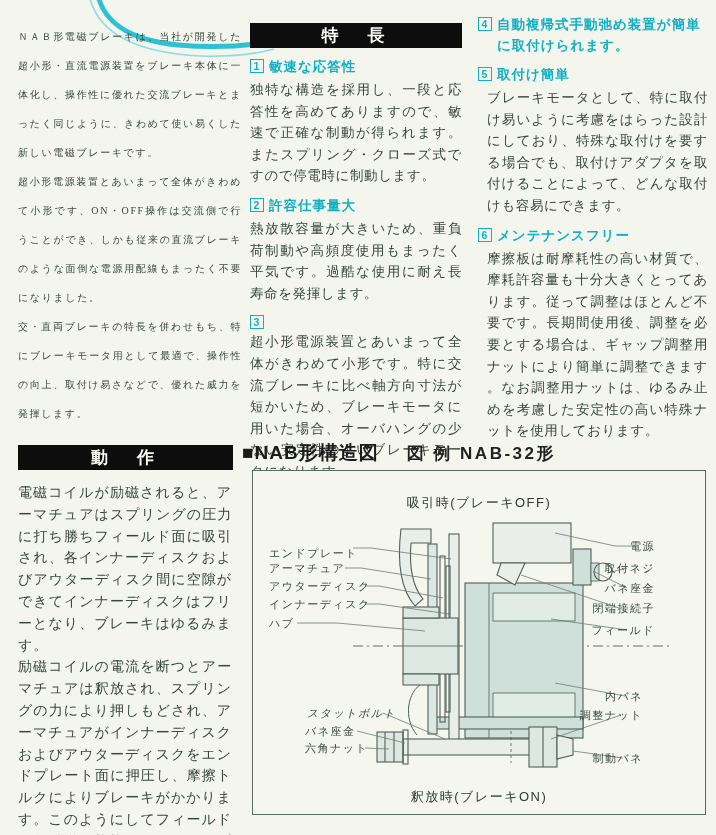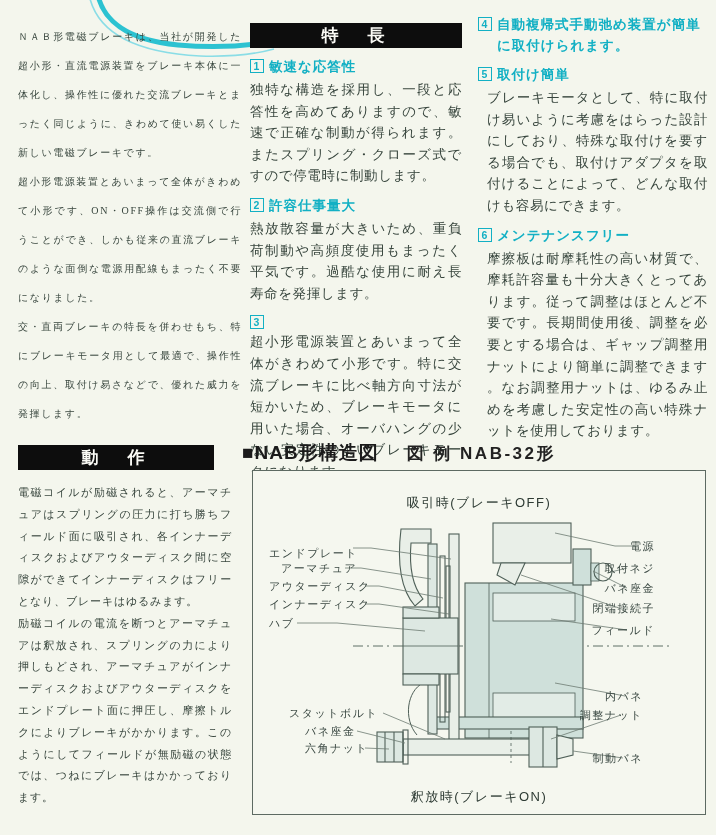--- a/index.html
+++ b/index.html
@@ -45,23 +45,23 @@
     border:1.5px solid #12b0c4; color:#12b0c4;
     font-size:10.5px; line-height:13px; text-align:center;
     font-weight:bold;
   }
   .feat-body { font-size:13.5px; line-height:21.6px; letter-spacing:0.6px; }
   .feat-body:empty { display:none; }
   .feat-col2 .feat-body { padding-left:9px; }
 
   
   .operation { position:absolute; left:18px; top:445px; width:214px; }
-  .operation .bar-header { width:196px; }
+  .operation .bar-header { width:215px; }
   .op-text { margin-top:12px; }
-  .op-text p { font-size:11px; line-height:21.8px; letter-spacing:0.8px; }
+  .op-text p { font-size:14px; line-height:21.8px; letter-spacing:0.8px; }
 
   
   .diagram-caption {
     position:absolute; left:242px; top:440px;
     font-family:"Liberation Sans", sans-serif;
     display:flex; align-items:baseline; gap:28px;
   }
   .diagram-caption .t1 { font-size:19px; font-weight:bold; letter-spacing:1px; color:#1b1b1b; }
   .diagram-caption .t2 { font-size:17px; font-weight:bold; letter-spacing:2.5px; color:#222; }
 
@@ -239,26 +239,26 @@
       <path d="M374,117 L340,100"></path>
       <path d="M366,137 L268,104"></path>
       <path d="M374,159 L298,148"></path>
       <path d="M372,225 L302,212"></path>
       <path d="M368,244 L298,268"></path>
       <path d="M370,287 L320,280"></path>
     </g>
   </svg>
 
   <div class="dlabel" style="left:16px; top:75px;">エンドプレート</div>
-  <div class="dlabel" style="left:16px; top:90px;margin-left:12px;">アーマチュア</div>
+  <div class="dlabel" style="left:16px; top:90px;">アーマチュア</div>
   <div class="dlabel" style="left:16px; top:108px;">アウターディスク</div>
   <div class="dlabel" style="left:16px; top:126px;">インナーディスク</div>
   <div class="dlabel" style="left:16px; top:145px;">ハブ</div>
 
-  <div class="dlabel" style="left:36px; top:235px;">スタットボルト</div>
+  <div class="dlabel" style="left:54px; top:235px;font-style:italic;">スタットボルト</div>
   <div class="dlabel" style="left:52px; top:253px;">バネ座金</div>
   <div class="dlabel" style="left:52px; top:270px;">六角ナット</div>
 
   <div class="dlabel r" style="right:50px; top:68px;">電源</div>
   <div class="dlabel r" style="right:50px; top:90px;">取付ネジ</div>
   <div class="dlabel r" style="right:50px; top:110px;">バネ座金</div>
   <div class="dlabel r" style="right:50px; top:130px;">閉端接続子</div>
   <div class="dlabel r" style="right:50px; top:152px;">フィールド</div>
 
   <div class="dlabel r" style="right:62px; top:218px;">内バネ</div>

